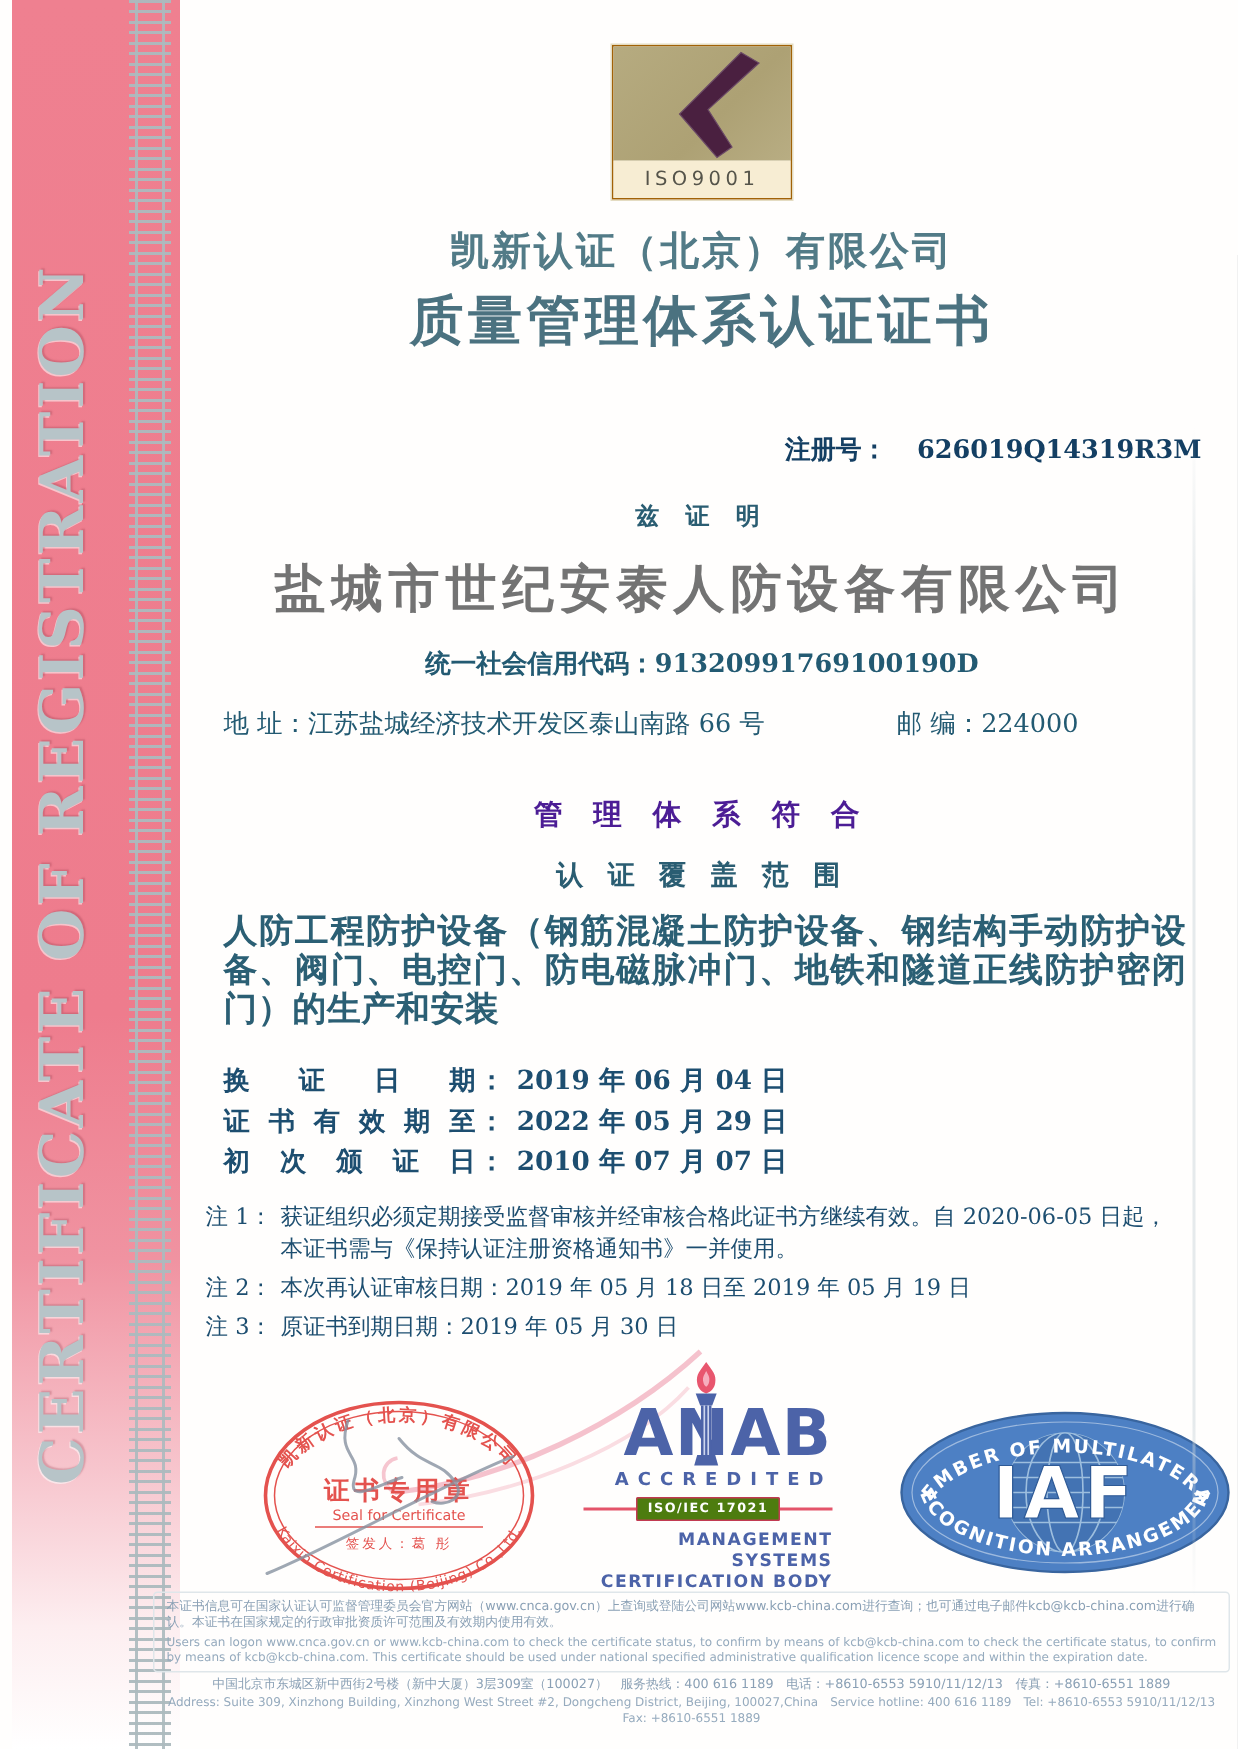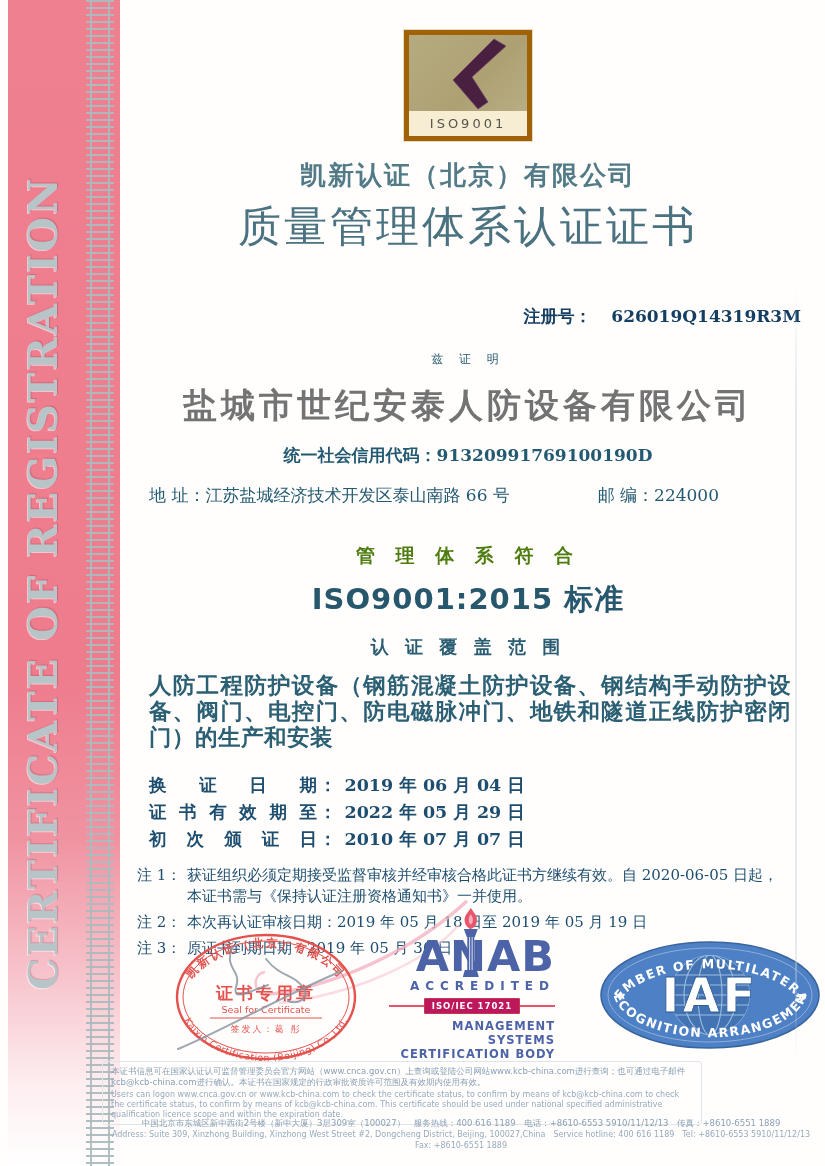--- a/index.html
+++ b/index.html
@@ -21,36 +21,36 @@
     text-shadow:1px 1px 1px rgba(140,50,70,.28),-1px -1px 0 rgba(255,255,255,.55);
   }
   .band-track{
     position:absolute;top:0;bottom:0;left:78px;width:28px;
     background:
       repeating-linear-gradient(to bottom, rgba(172,186,190,.95) 0 2px, rgba(0,0,0,0) 2px 7px),
       linear-gradient(to right, rgba(0,0,0,0) 0 4px, rgba(172,186,190,.9) 4px 6px, rgba(0,0,0,0) 6px 22px, rgba(172,186,190,.9) 22px 24px, rgba(0,0,0,0) 24px);
   }
   
   .content{position:absolute;left:135px;top:0;width:666px;}
-  .iso-badge{width:118px;margin:30px auto 0;border:5px solid #a16207;box-shadow:0 0 0 1px #e4dcc2;}
+  .iso-badge{width:118px;margin:30px auto 0;border:1px solid #a16207;box-shadow:0 0 0 1px #e4dcc2;}
   .iso-badge .art{height:76px;background:linear-gradient(135deg,#b6ab80,#ada174 60%,#b8ad83);position:relative;}
   .iso-badge svg{position:absolute;inset:0;}
   .iso-badge .strip{height:25px;background:#f7edd3;display:flex;align-items:center;justify-content:center;
     font-family:"DejaVu Sans","Liberation Sans",sans-serif;font-size:13px;letter-spacing:3px;color:#55544a;}
   .h-issuer{margin-top:17px;text-align:center;font-size:26px;font-weight:700;color:#527b87;letter-spacing:2px;}
-  .h-title{margin-top:5px;text-align:center;font-size:43px;font-weight:400;color:#4b7280;letter-spacing:3px;}
+  .h-title{margin-top:5px;text-align:center;font-size:36px;font-weight:700;color:#4b7280;letter-spacing:3px;}
   .reg-line{margin-top:49px;text-align:right;font-size:17px;font-weight:700;color:#143f63;}
   .reg-line .lbl{margin-right:14px;}
-  .certify{margin-top:23px;text-align:center;font-size:12px;font-weight:400;color:#2a5d72;letter-spacing:6px;}
+  .certify{margin-top:23px;text-align:center;font-size:16px;font-weight:700;color:#2a5d72;letter-spacing:6px;}
   .holder{margin-top:15px;text-align:center;font-size:34px;font-weight:700;color:#737373;
     font-family:"DejaVu Sans","Liberation Sans",sans-serif;letter-spacing:4px;}
   .credit{margin-top:15px;text-align:center;font-size:17px;font-weight:700;color:#235a72;}
   .addr-row{margin-top:17px;display:flex;font-size:17px;font-weight:400;color:#235a72;padding-left:14px;}
   .addr-right{margin-left:auto;margin-right:82px;}
-  .conform{margin-top:36px;text-align:center;font-size:19px;font-weight:700;color:#4d7c0f;letter-spacing:7px;}
+  .conform{margin-top:36px;text-align:center;font-size:19px;font-weight:700;color:#4c1d95;letter-spacing:7px;}
   .std-name{margin-top:11px;text-align:center;font-size:29px;font-weight:800;color:#27576d;
     font-family:"DejaVu Sans","Liberation Sans",sans-serif;letter-spacing:1px;}
   .scope-head{margin-top:15px;text-align:center;font-size:18px;font-weight:700;color:#2a5d72;letter-spacing:5px;}
   .scope{margin-top:14px;padding:0 10px 0 14px;font-size:22.5px;font-weight:700;color:#2b5f74;
     line-height:1.15;text-align:justify;letter-spacing:0.5px;}
   .dates{margin-top:21px;padding-left:14px;}
   .date-row{font-size:17.5px;font-weight:700;color:#1d4e70;line-height:27px;}
   .date-label{display:inline-block;width:168px;text-align:justify;text-align-last:justify;}
   .date-colon{margin:0 8px 0 2px;}
   .notes{margin-top:12px;padding-left:2px;}
@@ -60,26 +60,26 @@
   
   .swoosh{position:absolute;left:245px;top:893px;width:240px;height:120px;pointer-events:none;}
   .seal{position:absolute;left:170px;top:931px;width:192px;height:136px;}
   .anab{position:absolute;left:389px;top:933px;width:166px;text-align:right;
     font-family:"DejaVu Sans","Liberation Sans",sans-serif;color:#4c63a8;}
   .anab-word{position:relative;font-size:43px;font-weight:800;letter-spacing:1px;line-height:46px;}
   .anab-torch{position:absolute;left:50%;top:-27px;transform:translateX(-54%);width:30px;height:76px;}
   .anab-accredited{font-size:12px;font-weight:700;letter-spacing:6px;margin-top:0;}
   .anab-divider{display:flex;align-items:center;margin-top:5px;}
   .anab-divider .ln{flex:1;height:2px;background:#e4546a;}
-  .anab-chip{background:#be185d;color:#fff;font-size:8.5px;font-weight:700;letter-spacing:1px;
+  .anab-chip{background:#4d7c0f;color:#fff;font-size:8.5px;font-weight:700;letter-spacing:1px;
     padding:2px 7px;border:1px solid #c23a52;border-radius:1px;white-space:nowrap;}
   .anab-sub{font-size:11.5px;font-weight:700;letter-spacing:1px;margin-top:5px;line-height:14px;}
   .iaf{position:absolute;left:599px;top:940px;width:222px;height:110px;}
   
-  .footer-box{position:absolute;left:102px;top:1061px;width:600px;border:1px solid #dfe6ea;border-radius:3px;
+  .footer-box{position:absolute;left:102px;top:1061px;width:718px;border:1px solid #dfe6ea;border-radius:3px;
     padding:4px 8px;box-sizing:border-box;font-family:"DejaVu Sans","Liberation Sans",sans-serif;color:#8aa0b5;}
   .footer-cn{font-size:8.5px;line-height:11px;}
   .footer-en{font-size:8px;line-height:10px;margin-top:2px;color:#96abbe;}
   .footer-addr{position:absolute;left:102px;top:1117px;width:718px;text-align:center;
     font-family:"DejaVu Sans","Liberation Sans",sans-serif;color:#8aa0b5;}
   .footer-addr .cn{font-size:8.5px;line-height:12px;}
   .footer-addr .en{font-size:8px;line-height:11px;color:#96abbe;}
   .scan-edge{position:absolute;left:795px;top:285px;width:2px;height:780px;opacity:.5;
     background:linear-gradient(180deg,rgba(0,0,0,0),#ccd6db 15%,#ccd6db 85%,rgba(0,0,0,0));}
 </style>
@@ -122,21 +122,20 @@
 
     <div class="addr-row">
       <span>地  址：</span>
       <span>江苏盐城经济技术开发区泰山南路 66 号</span>
       <span class="addr-right">
         <span>邮  编：</span><span>224000</span>
       </span>
     </div>
 
     <div class="conform">管 理 体 系 符 合</div>
-    <div class="std-name">ISO9001:2015 标准</div>
     <div class="scope-head">认 证 覆 盖 范 围</div>
     <div class="scope">人防工程防护设备（钢筋混凝土防护设备、钢结构手动防护设备、阀门、电控门、防电磁脉冲门、地铁和隧道正线防护密闭门）的生产和安装</div>
 
     <div class="dates">
       <div class="date-row">
         <span class="date-label">换 证 日 期</span><span class="date-colon">：</span><span>2019 年 06 月 04 日</span>
       </div>
       <div class="date-row">
         <span class="date-label">证书有效期至</span><span class="date-colon">：</span><span>2022 年 05 月 29 日</span>
       </div>

